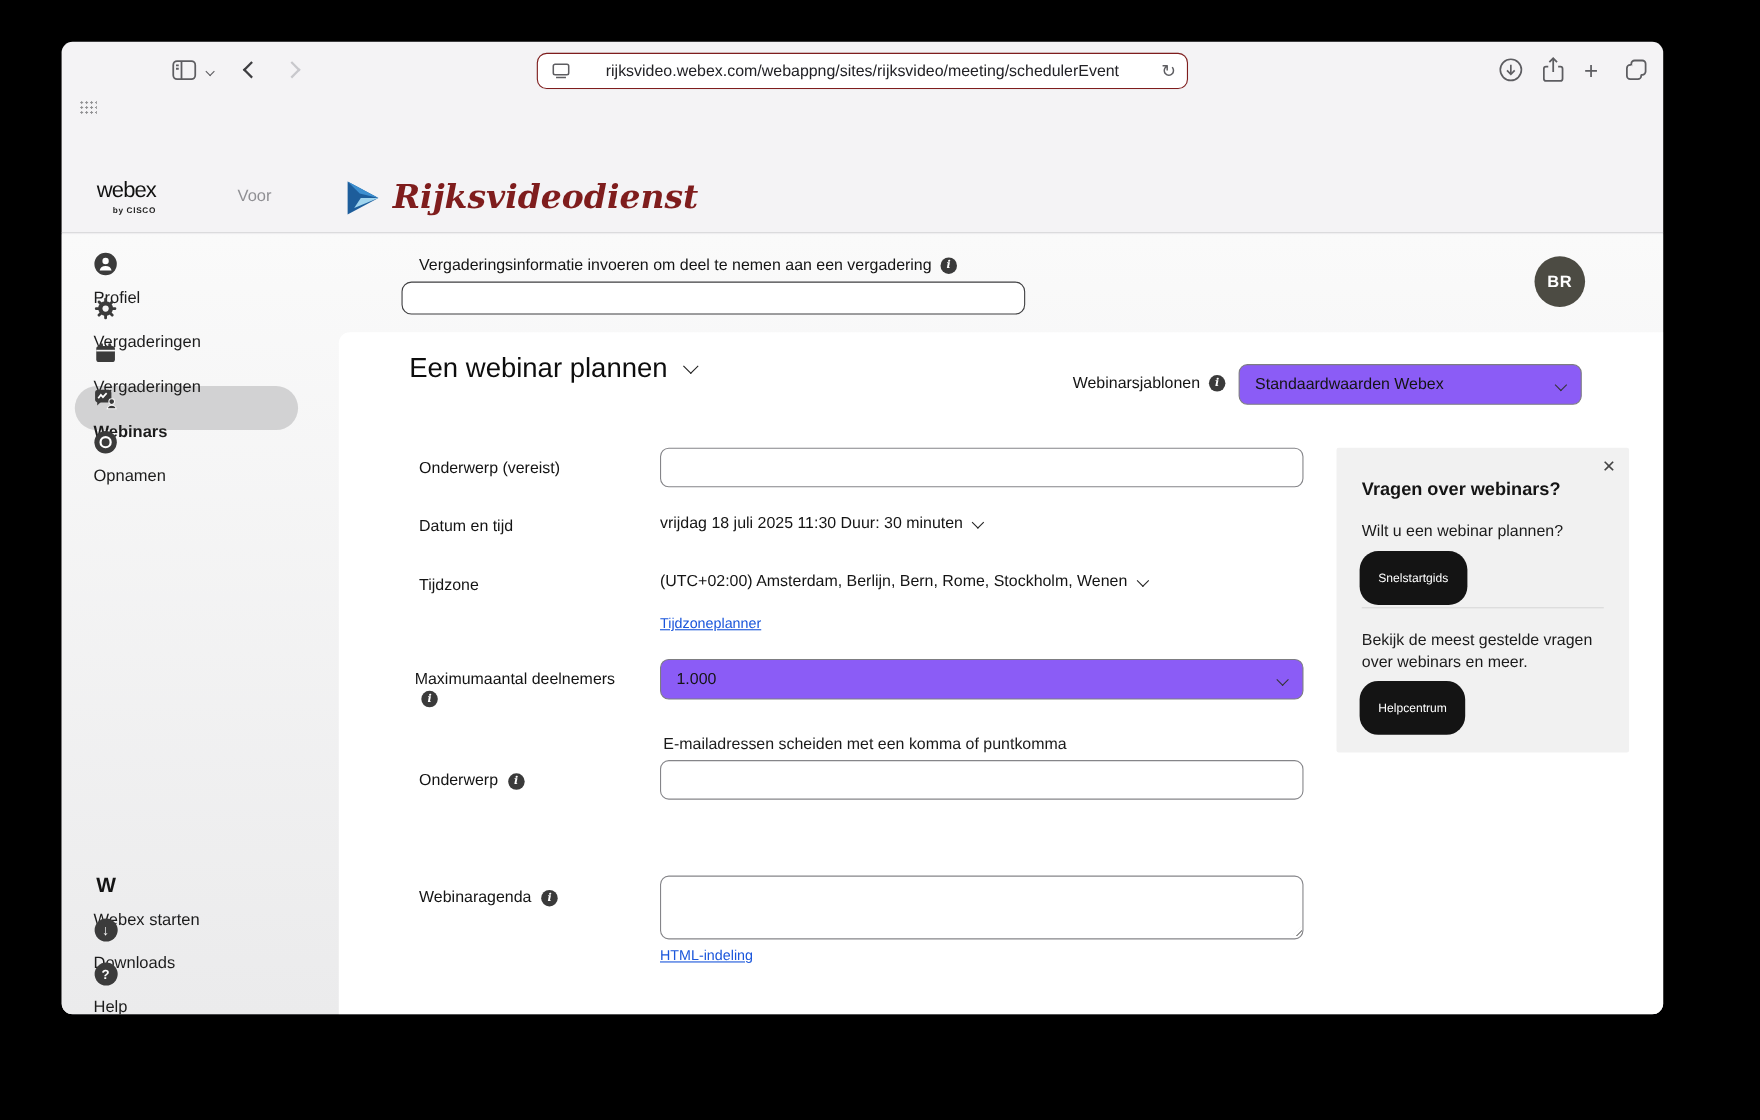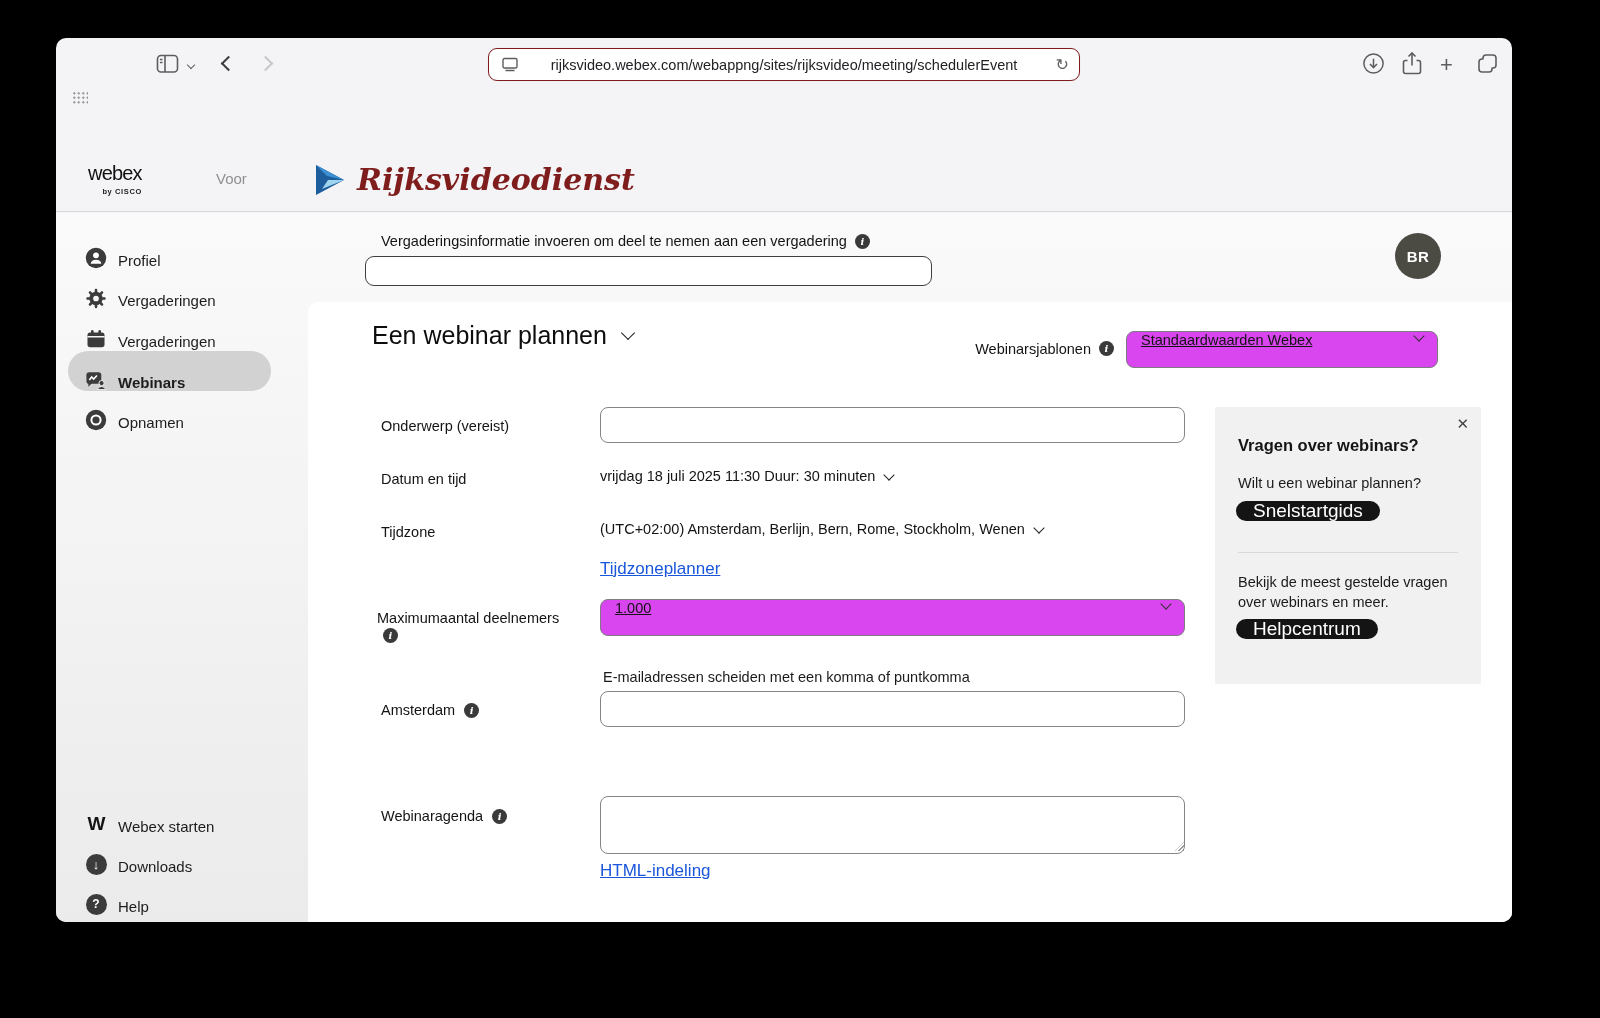--- a/index.html
+++ b/index.html
@@ -29,57 +29,57 @@
   .brand-sub { font-size:7.5px; font-weight:700; letter-spacing:0.6px; color:#222; text-align:right; margin-top:0px; }
   .brand-connector { position:absolute; left:160px; top:22px; font-size:15px; color:#8f8f93; }
   .site-logo { position:absolute; left:258px; top:14px; display:flex; align-items:center; gap:9px; }
   .site-logo-name { font-family:"DejaVu Serif", serif; font-style:italic; font-weight:600; font-size:30px; color:#7f1d1d; }
 
   
   .page-bg { position:absolute; top:175px; left:0; right:0; bottom:0; background:linear-gradient(180deg,#fafafa,#ebebec); }
   .main-panel { position:absolute; left:252px; top:264px; right:0; bottom:0; background:#fff; border-top-left-radius:10px; }
 
   
-  .side-item { position:absolute; left:12px; width:210px; height:40px; display:flex; align-items:flex-end; gap:11px; padding-left:17px; cursor:pointer; }
+  .side-item { position:absolute; left:12px; width:210px; height:40px; display:flex; align-items:flex-start; gap:11px; padding-left:17px; cursor:pointer;flex-direction:column; }
   .side-item .lbl { font-size:15px; color:#1c1c1c; }
   .side-pill { position:absolute; left:12px; top:313px; width:203px; height:40px; background:#d2d2d3; border-radius:20px; }
   .side-item.active .lbl { font-weight:700; }
   .icn { width:22px; height:22px; display:flex; align-items:center; justify-content:center; }
   .circle-icn { width:21px; height:21px; border-radius:50%; background:#3b3b3b; color:#fff; display:flex; align-items:center; justify-content:center; }
   .webex-w { font-size:19px; font-weight:900; color:#141414; letter-spacing:-1px; }
 
   
   .join-label { position:absolute; left:309px; top:195px; font-size:14.5px; color:#141414; display:flex; align-items:center; gap:8px;margin-left:16px; }
   .join-input { position:absolute; left:309px; top:218px; width:567px; height:30px; border:1.6px solid #3f3f41; border-radius:9px; background:#fff; font-size:14px; padding:0 12px; outline:none; }
   .avatar { position:absolute; left:1339px; top:195px; width:46px; height:46px; border-radius:50%; background:#4c4b43; color:#fff; font-size:15px; font-weight:700; letter-spacing:0.5px; display:flex; align-items:center; justify-content:center; cursor:pointer; }
   .info-badge { display:inline-flex; width:15px; height:15px; border-radius:50%; background:#3a3a3a; color:#fff; align-items:center; justify-content:center; font-family:"DejaVu Serif", serif; font-style:italic; font-weight:700; font-size:10px; flex:none; }
 
   
   .page-title { position:absolute; left:316px; top:283px; font-size:25px; font-weight:500; color:#0d0d0d; display:flex; align-items:center; gap:16px; }
   .page-title .chev { width:10px; height:10px; border-width:1.8px; margin-top:-6px; color:#222; }
   .tmpl-label { position:absolute; left:895px; top:303px; width:140px; text-align:right; font-size:14.5px; color:#141414; }
   .tmpl-info { position:absolute; left:1043px; top:303px; }
-  .selectbox { position:absolute; height:37px; border:1px solid #7d7d81; border-radius:8px; background:#d946ef; display:flex; padding:0 14px; font-size:14.5px; color:#141414; cursor:pointer;text-decoration:underline; }
+  .selectbox { position:absolute; height:37px; border:1px solid #7d7d81; border-radius:8px; background:#8b5cf6; display:flex; align-items:center; padding:0 14px; font-size:14.5px; color:#141414; cursor:pointer; }
   .selectbox .chev { margin-left:auto; color:#333; }
   .f-label { position:absolute; font-size:14.5px; color:#141414; display:flex; align-items:center; gap:9px; }
   .f-input { position:absolute; height:36px; border:1px solid #858589; border-radius:8px; background:#fff; font-size:14.5px; padding:0 12px; outline:none; }
   .f-value { position:absolute; font-size:14.5px; color:#141414; display:flex; align-items:center; gap:10px; }
   .f-value .chev { color:#222; margin-top:-3px; }
-  .link { font-size:17px; color:#1a56db; text-decoration:underline; cursor:pointer; position:absolute; }
+  .link { font-size:13px; color:#1a56db; text-decoration:underline; cursor:pointer; position:absolute; }
   .hint { position:absolute; font-size:14.5px; color:#1b1b1b; }
   .f-textarea { position:absolute; border:1px solid #858589; border-radius:8px; background:#fff; resize:none; outline:none; font-size:14.5px; padding:8px 12px; font-family:"Liberation Sans", sans-serif; }
   .resize-grip { position:absolute; left:1119px; top:804px; width:9px; height:9px;
     background:repeating-linear-gradient(135deg, transparent 0 2px, #9a9a9a 2px 3.2px); clip-path:polygon(100% 0, 100% 100%, 0 100%); }
 
   
   .help-panel { position:absolute; left:1159px; top:369px; width:266px; height:277px; background:#f1f1f1; border-radius:2px; }
   .help-close { position:absolute; right:12px; top:8px; font-size:15px; color:#444; cursor:pointer; }
   .help-title { position:absolute; left:23px; top:29px; font-size:16.5px; font-weight:700; color:#141414; }
   .help-q1 { position:absolute; left:23px; top:68px; font-size:14.5px; color:#1b1b1b; }
-  .pill-btn { background:#141414; color:#fff; border:none; border-radius:17px; height:20px; padding:0 17px; font-size:19px; font-family:"Liberation Sans", sans-serif; display:inline-flex; align-items:center; cursor:pointer; }
+  .pill-btn { background:#141414; color:#fff; border:none; border-radius:17px; height:49px; padding:0 17px; font-size:11px; font-family:"Liberation Sans", sans-serif; display:inline-flex; align-items:center; cursor:pointer; }
   .help-btn1 { position:absolute; left:21px; top:94px; }
   .help-divider { position:absolute; left:23px; right:23px; top:145px; border-top:1px solid #d8d8d8; }
   .help-q2 { position:absolute; left:23px; top:165px; width:224px; font-size:14.5px; line-height:20px; color:#1b1b1b; }
   .help-btn2 { position:absolute; left:21px; top:212px; }
 
   svg { display:block; }
 </style>
 </head>
 <body>
 
@@ -289,21 +289,21 @@
 
     <div class="f-label" style="left:321px; top:572px;">Maximumaantal deelnemers</div>
     <span class="info-badge" style="position:absolute; left:327px; top:590px;">i</span>
     <div class="selectbox" style="left:544px; top:561px; width:585px;">
       <span>1.000</span>
       <span class="chev"></span>
     </div>
 
     <div class="hint" style="left:547px; top:631px;">E-mailadressen scheiden met een komma of puntkomma</div>
     <div class="f-label" style="left:325px; top:664px;">
-      <span>Amsterdam</span>
+      <span>Onderwerp</span>
       <span class="info-badge">i</span>
     </div>
     <input class="f-input" style="left: 544px; top: 653px; width: 585px;">
 
     <div class="f-label" style="left:325px; top:770px;">
       <span>Webinaragenda</span>
       <span class="info-badge">i</span>
     </div>
     <textarea class="f-textarea" style="left: 544px; top: 758px; width: 585px; height: 58px;"></textarea>
     <div class="resize-grip"></div>

